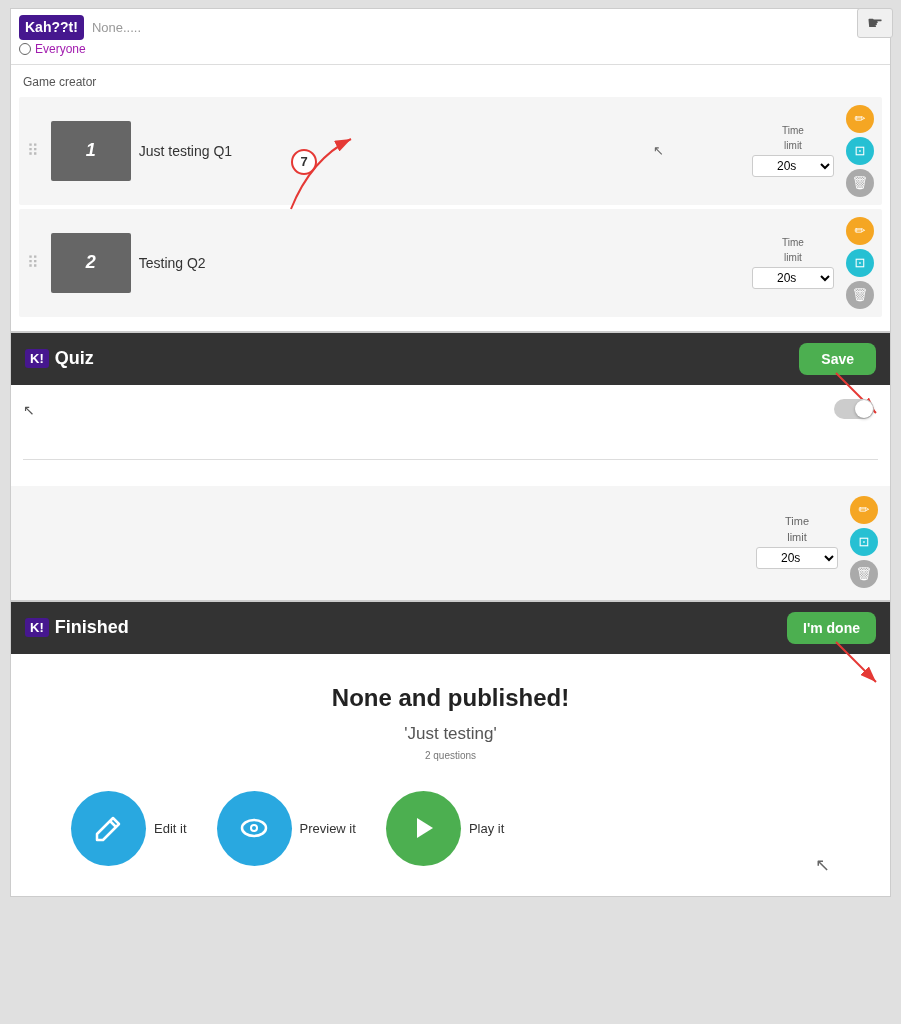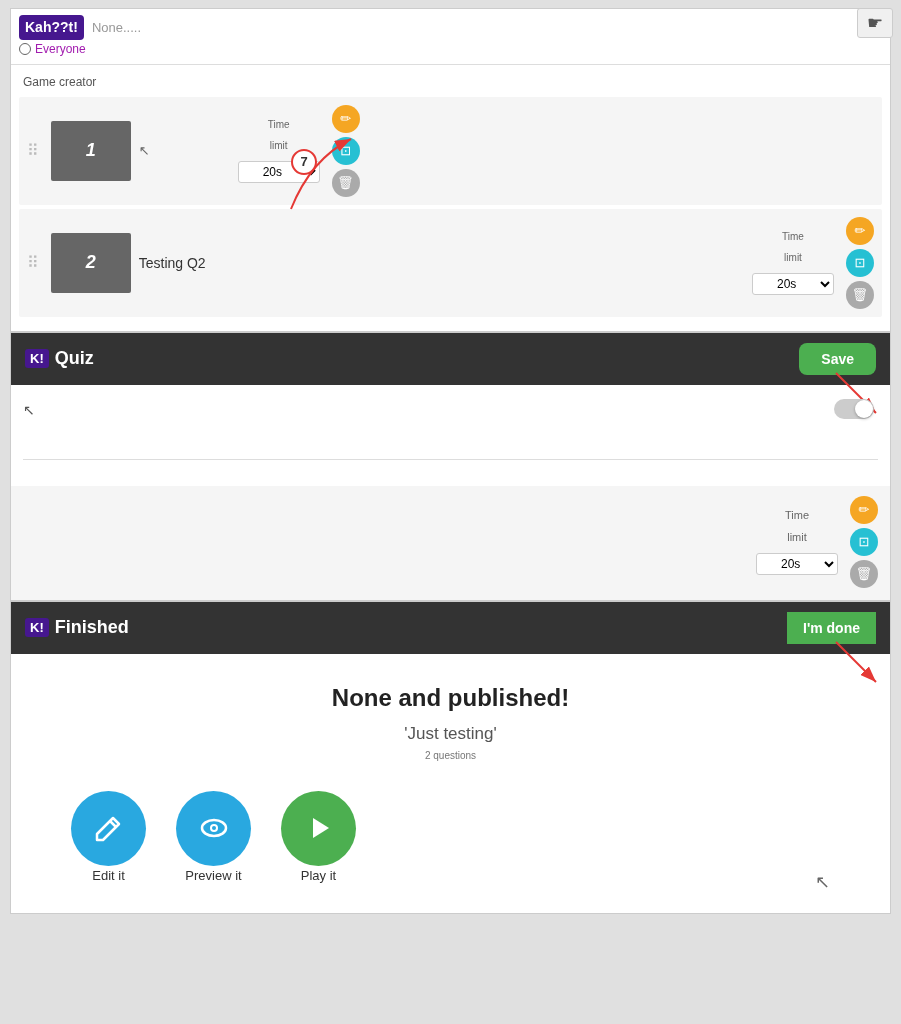--- a/index.html
+++ b/index.html
@@ -100,21 +100,21 @@
       flex: 1;
       font-size: 14px;
       color: #333;
     }
     .time-limit-group {
       display: flex;
       flex-direction: column;
       align-items: center;
       font-size: 11px;
       color: #555;
-      gap: 10px;
+      gap: 4px;
     }
     .time-select {
       font-size: 12px;
       padding: 2px 20px;
       border: 1px solid #ccc;
       border-radius: 3px;
       background: #fff;
       cursor: pointer;
     }
     .action-icons {
@@ -223,21 +223,21 @@
       font-size: 18px;
       font-weight: 700;
     }
     .done-btn {
       background: #4caf50;
       color: #fff;
       border: none;
       padding: 8px 16px;
       font-size: 14px;
       font-weight: 700;
-      border-radius: 0;
+      border-radius: 8px;
       cursor: pointer;
     }
     .panel-3-body {
       padding: 30px 20px 30px 20px;
       text-align: center;
     }
     .saved-title {
       font-size: 24px;
       font-weight: 900;
       color: #222;
@@ -255,23 +255,23 @@
       margin-bottom: 30px;
     }
     .action-buttons-row {
       display: flex;
       justify-content: flex-start;
       gap: 30px;
       padding-left: 40px;
     }
     .action-circle-btn {
       display: flex;
-      flex-direction: column;
-      align-items: center;
-      gap: 2px;
+      flex-direction: row;
+      align-items: center;
+      gap: 8px;
       cursor: pointer;
     }
     .circle-icon {
       width: 75px;
       height: 75px;
       border-radius: 50%;
       display: flex;
       align-items: center;
       justify-content: center;
       font-size: 28px;
@@ -345,20 +345,21 @@
     <div class="everyone-row">
       <div class="globe-icon-small"></div>
       <span>Everyone</span>
     </div>
     <hr class="divider-line">
     <div class="game-creator-label">Game creator</div>
 
     <div class="question-row" style="position:relative;">
       <span class="drag-handle">⠿</span>
       <div class="q-number-box">1</div>
+      <div class="q-text">Just testing Q1</div>
 
       <span style="font-size:13px;color:#666;margin-right:80px;">↖</span>
       <div class="time-limit-group">
         <span style="font-size:10px;color:#666;">Time</span>
         <span style="font-size:10px;color:#666;">limit</span>
         <select class="time-select">
           <option>20s</option>
           <option>30s</option>
           <option>60s</option>
         </select>

